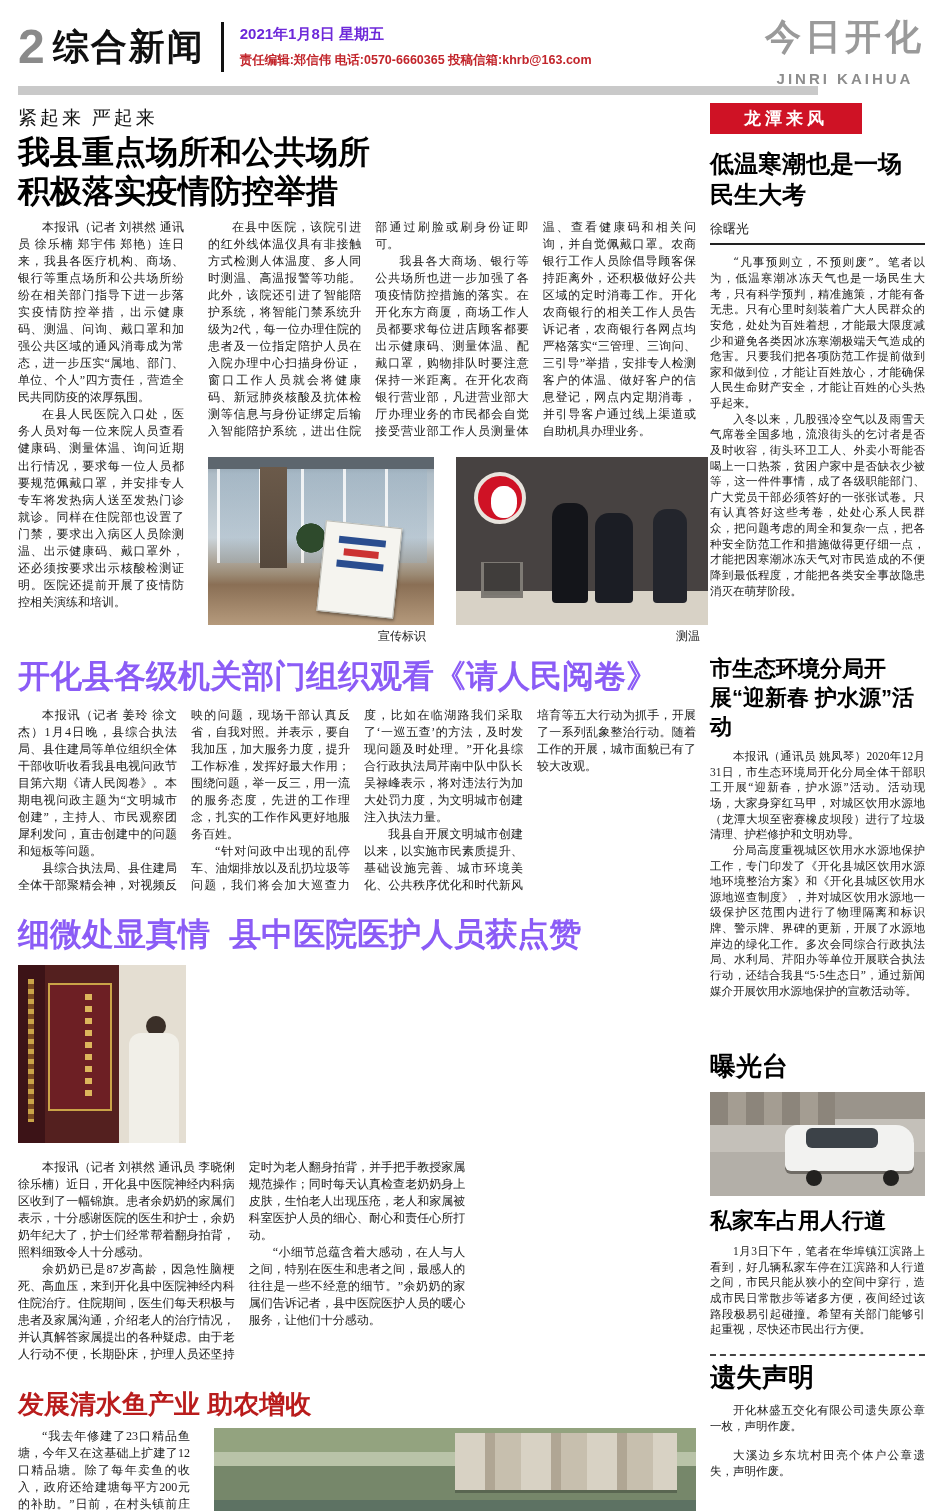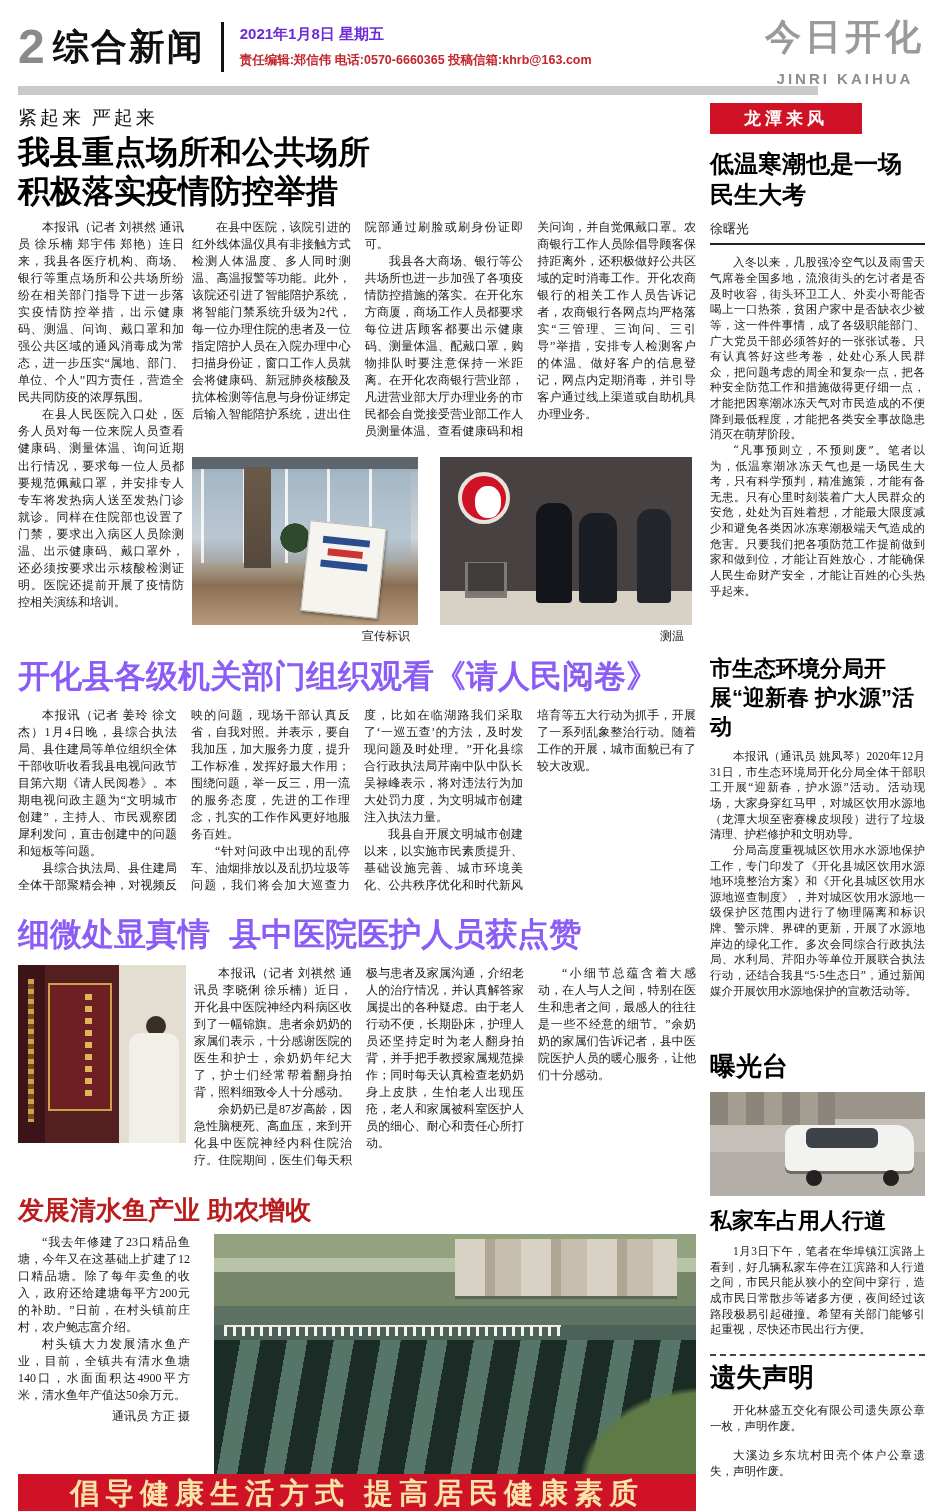--- a/index.html
+++ b/index.html
@@ -27,36 +27,36 @@
   .content { display:flex; gap:14px; margin-top:8px; flex:1; min-height:0; }
   main.col-main { width:678px; flex:none; display:flex; flex-direction:column; }
   aside.col-side { width:215px; flex:none; }
 
   p.bp { margin:0; text-indent:2em; text-align:justify; font-size:12px; line-height:1.42; }
   .col-side p.bp { font-size:11.5px; line-height:1.36; }
 
   
   .kicker { font-size:19px; letter-spacing:3px; color:#111; margin:2px 0 2px; }
   .a1 h1 { font-family:"Liberation Sans",sans-serif; font-weight:bold; font-size:32px; line-height:1.22; margin:2px 0 8px; color:#000; }
-  .a1-body { display:flex; gap:8px; }
+  .a1-body { display:flex; gap:24px; }
   .a1-colA { width:166px; flex:none; height:420px; overflow:hidden; }
   .a1-colB { flex:1; min-width:0; }
   .a1-text { columns:3; column-gap:14px; column-fill:auto; height:232px; overflow:hidden; }
   .a1-photos { display:flex; gap:22px; margin-top:6px; }
   figure { margin:0; }
   figcaption { text-align:right; font-size:12px; padding:3px 8px 0 0; }
 
   
   .a2 { margin-top:10px; }
   .a2 h2, .a3 h2 { font-family:Liberation Mono, monospace; font-weight:bold; font-size:32px; margin:0 0 8px; color:#8b5cf6; }
   .a2-body { columns:4; column-gap:14px; column-fill:auto; height:196px; overflow:hidden; }
 
   
   .a3 { margin-top:10px; }
-  .a3-body { display:flex; gap:8px; }
+  .a3-body { display:flex; gap:16px;flex-direction:column; }
   .a3-text { flex:1; min-width:0; columns:3; column-gap:14px; column-fill:auto; height:216px; overflow:hidden; }
 
   
   .a4 { margin-top:12px; }
   .a4 h2 { font-family:"Liberation Sans",sans-serif; font-weight:bold; font-size:26px; margin:0 0 6px; color:#b91c1c; }
   .a4-row { display:flex; gap:24px; }
   .a4-left { width:172px; flex:none; }
   .credit { text-align:right; font-size:12px; margin-top:4px; }
 
   
@@ -240,22 +240,22 @@
 
     <aside class="col-side">
 
       <div class="side-tag">龙潭来风</div>
 
       <section class="oped">
         <h2 class="oped-head">低温寒潮也是一场民生大考</h2>
         <div class="oped-author">徐曙光</div>
         <hr class="oped-rule">
         <div class="oped-body">
+          <p class="bp">“凡事预则立，不预则废”。笔者以为，低温寒潮冰冻天气也是一场民生大考，只有科学预判，精准施策，才能有备无患。只有心里时刻装着广大人民群众的安危，处处为百姓着想，才能最大限度减少和避免各类因冰冻寒潮极端天气造成的危害。只要我们把各项防范工作提前做到家和做到位，才能让百姓放心，才能确保人民生命财产安全，才能让百姓的心头热乎起来。</p>
           <p class="bp">入冬以来，几股强冷空气以及雨雪天气席卷全国多地，流浪街头的乞讨者是否及时收容，街头环卫工人、外卖小哥能否喝上一口热茶，贫困户家中是否缺衣少被等，这一件件事情，成了各级职能部门、广大党员干部必须答好的一张张试卷。只有认真答好这些考卷，处处心系人民群众，把问题考虑的周全和复杂一点，把各种安全防范工作和措施做得更仔细一点，才能把因寒潮冰冻天气对市民造成的不便降到最低程度，才能把各类安全事故隐患消灭在萌芽阶段。</p>
-          <p class="bp">“凡事预则立，不预则废”。笔者以为，低温寒潮冰冻天气也是一场民生大考，只有科学预判，精准施策，才能有备无患。只有心里时刻装着广大人民群众的安危，处处为百姓着想，才能最大限度减少和避免各类因冰冻寒潮极端天气造成的危害。只要我们把各项防范工作提前做到家和做到位，才能让百姓放心，才能确保人民生命财产安全，才能让百姓的心头热乎起来。</p>
         </div>
       </section>
 
       <section class="env">
         <h2 class="env-head">市生态环境分局开展“迎新春 护水源”活动</h2>
         <div class="env-body">
           <p class="bp">本报讯（通讯员 姚凤琴）2020年12月31日，市生态环境局开化分局全体干部职工开展“迎新春，护水源”活动。活动现场，大家身穿红马甲，对城区饮用水源地（龙潭大坝至密赛橡皮坝段）进行了垃圾清理、护栏修护和文明劝导。</p>
           <p class="bp">分局高度重视城区饮用水水源地保护工作，专门印发了《开化县城区饮用水源地环境整治方案》和《开化县城区饮用水源地巡查制度》，并对城区饮用水源地一级保护区范围内进行了物理隔离和标识牌、警示牌、界碑的更新，开展了水源地岸边的绿化工作。多次会同综合行政执法局、水利局、芹阳办等单位开展联合执法行动，还结合我县“5·5生态日”，通过新闻媒介开展饮用水源地保护的宣教活动等。</p>
         </div>
       </section>

